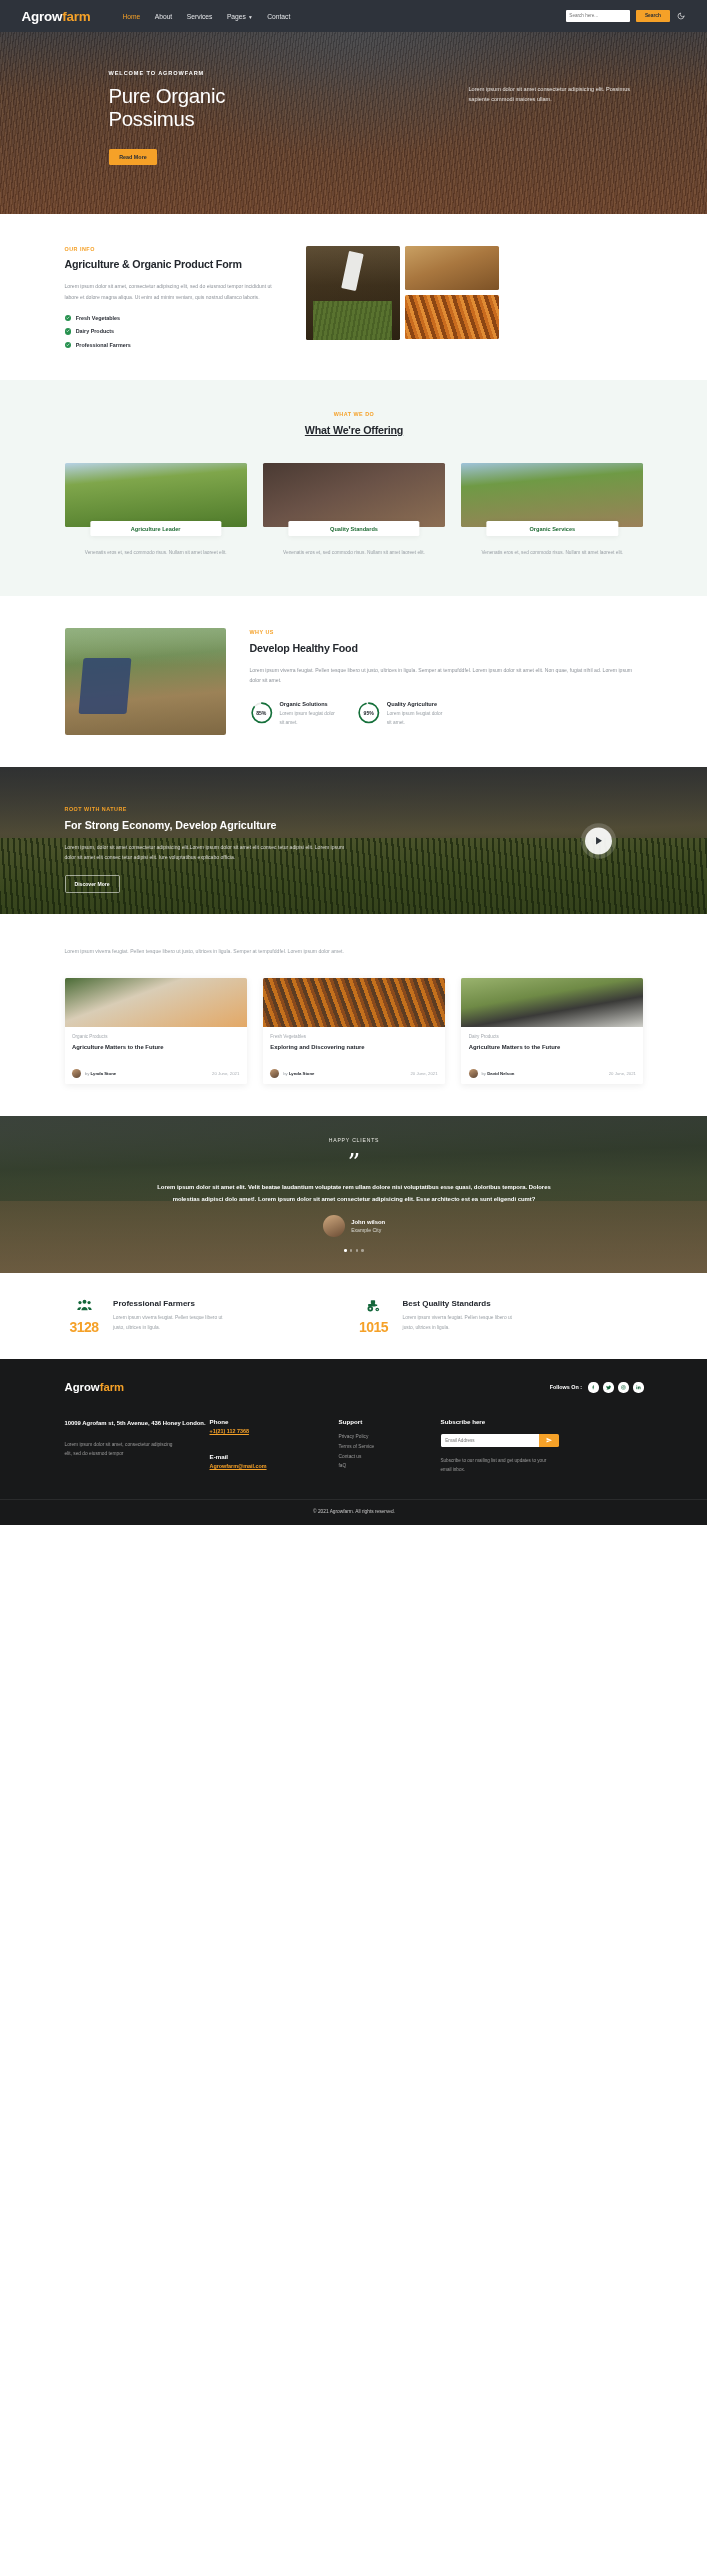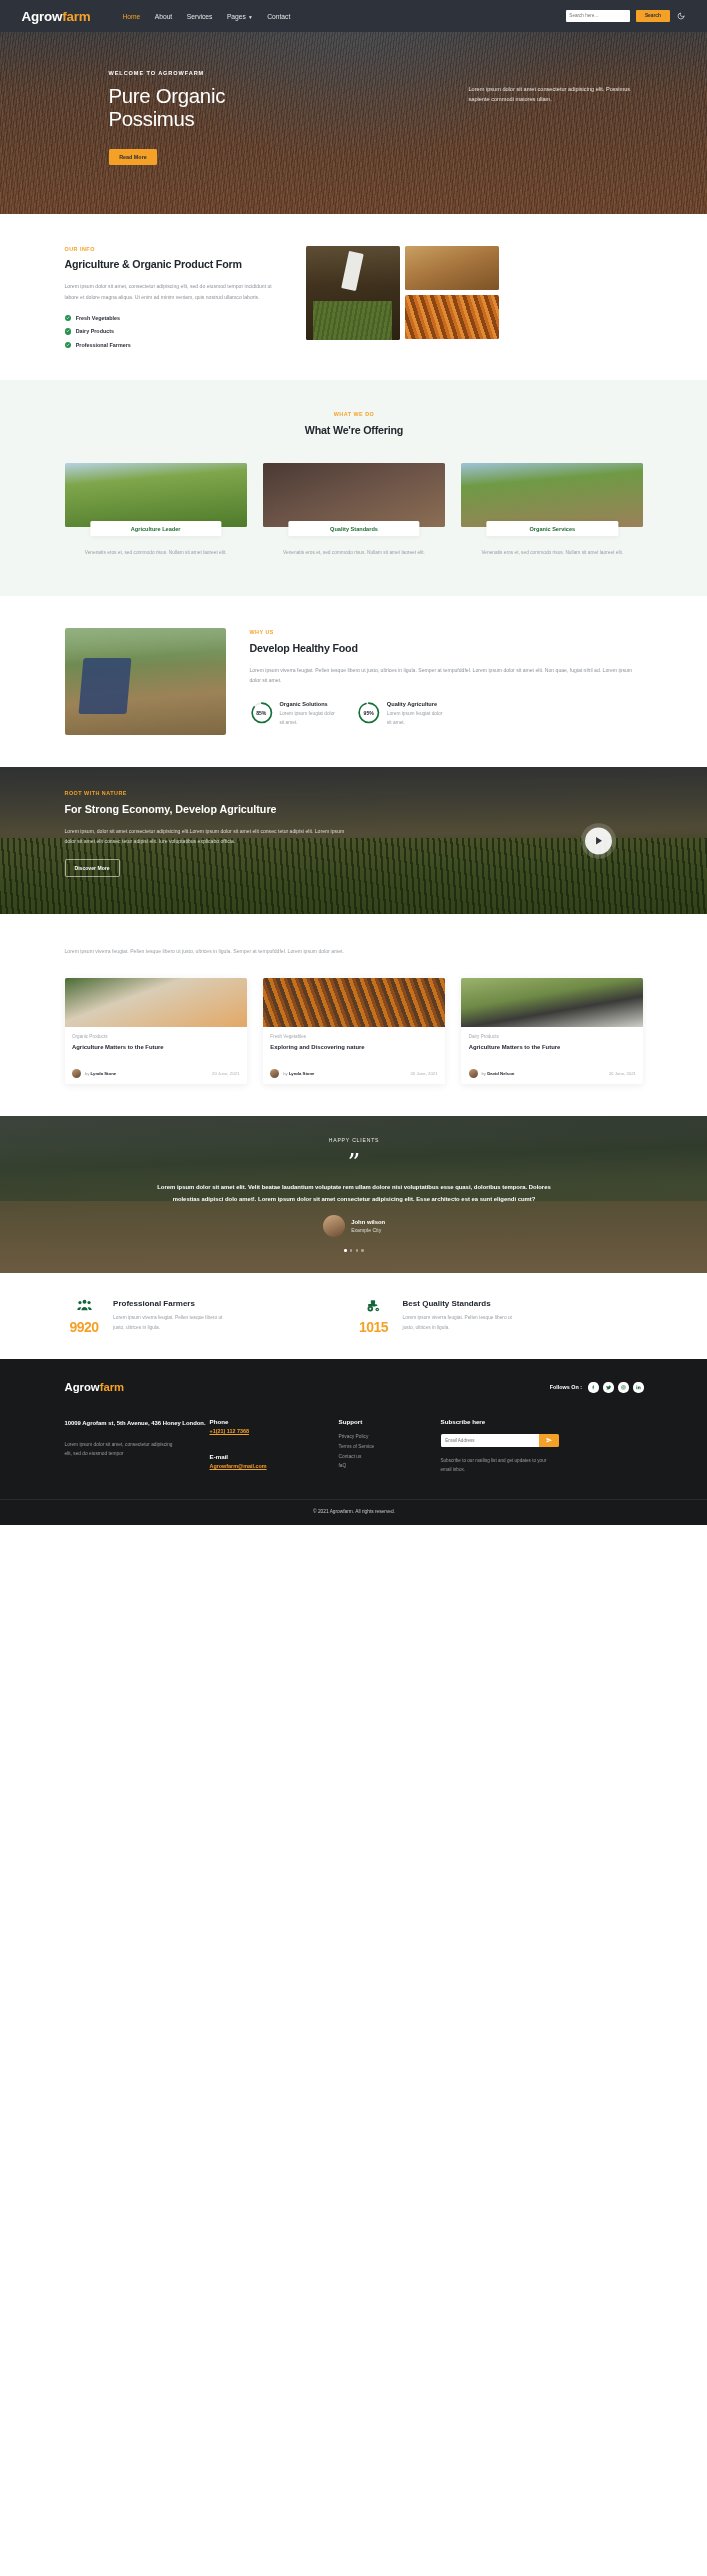--- a/index.html
+++ b/index.html
@@ -86,21 +86,21 @@
   .gal-main::before{content:"";position:absolute;left:42%;top:6%;width:16%;height:40%;background:#e9e9e6;border-radius:1.6px;transform:rotate(12deg);}
   .gal-main::after{content:"";position:absolute;left:8%;bottom:0;width:84%;height:42%;background:repeating-linear-gradient(100deg,#4e6b28 0 2.1px,#5f7f33 2.1px 4.8px);opacity:.85;}
   .gal-col { display:flex; flex-direction:column; gap:5.4px; }
   .gal-sm { width:94px; height:44px; border-radius:1.6px; overflow:hidden; }
   .gal-hand { background:linear-gradient(160deg,#c9a063 0%,#a9773f 45%,#7d5226 100%); }
   .gal-carrot { background:repeating-linear-gradient(72deg,#c96b1e 0 3.2px,#e08b33 3.2px 6.4px,#8b4513 6.4px 10.2px); }
 
   
   .offering { background:#f2f7f4; padding:31px 0 38px; }
   .center { text-align:center; }
-  .center .sec-title { margin-top:6.4px; }
+  .center .sec-title { margin-top:6.4px;text-decoration:underline; }
   .cards { display:flex; gap:16px; margin-top:25px; }
   .card { flex:1; }
   .card-img { height:64px; border-radius:1.6px; position:relative; }
   .img-a { background:linear-gradient(175deg,#b7d2e6 0%,#7fa64b 28%,#4e7a2a 100%); }
   .img-b { background:linear-gradient(160deg,#4a3a33 0%,#6a5247 45%,#8c6e53 100%); }
   .img-c { background:linear-gradient(175deg,#9fc3da 0%,#6f9a45 30%,#9b8059 100%); }
   .card-label {
     position:absolute; left:50%; transform:translateX(-50%); bottom:-9.6px;
     width:72%; background:#ffffff; border-radius:1.6px;
     padding:4.8px 2.1px; text-align:center;
@@ -133,21 +133,21 @@
   .nature {
     position:relative; height:147px; overflow:hidden;
     background:
       linear-gradient(180deg, rgba(40,42,44,0.86) 0%, rgba(48,46,36,0.62) 45%, rgba(30,34,20,0.78) 100%),
       linear-gradient(178deg,#5b5b55 0%,#8a7f52 48%,#4e5c25 73%,#2b3314 100%);
   }
   .nature::after{
     content:""; position:absolute; left:0; right:0; bottom:0; height:52%;
     background:repeating-linear-gradient(86deg, rgba(30,44,14,0.82) 0 2.1px, rgba(70,92,34,0.5) 2.1px 5.9px);
   }
-  .nature-inner { position:relative; z-index:3; width:579px; margin:0 auto; padding-top:22.5px; display:flex; }
+  .nature-inner { position:relative; z-index:3; width:579px; margin:16px auto; padding-top:22.5px; display:flex; }
   .nature-left { width:322px; }
   .nature-title { font-size:10.7px; font-weight:bold; color:#ffffff; line-height:1.4; margin-top:6.4px; }
   .nature-desc { margin-top:8.6px; font-size:5.1px; line-height:2.0; color:#ddddd7; width:289px; }
   .nature-btn {
     margin-top:13px; display:inline-block; background:transparent; color:#ffffff;
     border:0.5px solid rgba(255,255,255,0.55); border-radius:1.6px;
     padding:4.8px 9px; font-size:5.1px; font-weight:bold; font-family:inherit; cursor:pointer;
   }
   .play-btn {
     position:absolute; z-index:4; right:96px; top:50%; transform:translateY(-50%);
@@ -476,21 +476,21 @@
       <span>
         <svg width="15" height="13" viewBox="0 0 28 24" fill="#13663a">
             <circle cx="14" cy="5" r="3.6"></circle>
             <circle cx="5.5" cy="6.5" r="3"></circle>
             <circle cx="22.5" cy="6.5" r="3"></circle>
             <path d="M8.2 21c0-3.6 2.6-6.3 5.8-6.3s5.8 2.7 5.8 6.3z"></path>
             <path d="M0.6 20.4c0-3 2-5.2 4.8-5.2 1 0 1.9.3 2.6.8-1.4 1.2-2.3 3-2.5 4.4z"></path>
             <path d="M27.4 20.4c0-3-2-5.2-4.8-5.2-1 0-1.9.3-2.6.8 1.4 1.2 2.3 3 2.5 4.4z"></path>
           </svg>
       </span>
-      <div class="counter-num">9920</div>
+      <div class="counter-num">3128</div>
     </div>
     <div>
       <h4>Professional Farmers</h4>
       <p>Lorem ipsum viverra feugiat. Pellen tesque libero ut justo, ultrices in ligula.</p>
     </div>
   </div>
   <div class="counter">
     <div class="counter-left">
       <span>
         <svg width="15" height="13" viewBox="0 0 28 24" fill="#13663a">

